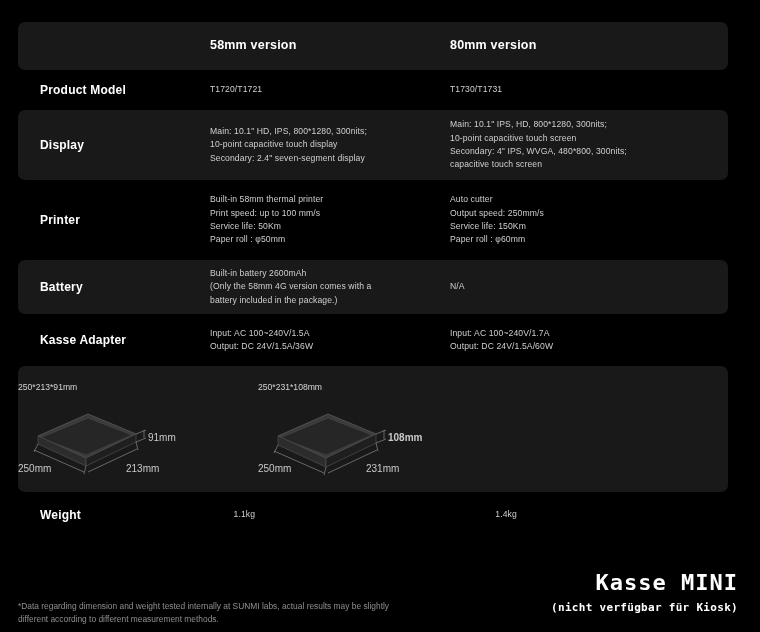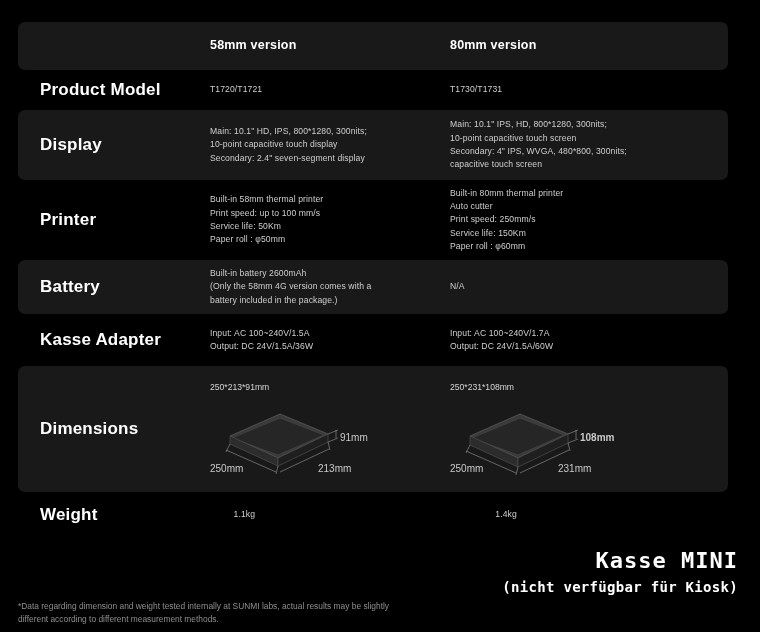--- a/index.html
+++ b/index.html
@@ -35,21 +35,21 @@
   .row.alt {
     background: #191919;
     border-radius: 7px;
   }
   .cell-label {
     width: 192px;
     box-sizing: border-box;
     padding-left: 22px;
     display: flex;
     align-items: center;
-    font-size: 17px;
+    font-size: 12px;
     font-weight: bold;
     color: #ffffff;
     letter-spacing: .2px;
   }
   .cell-col {
     width: 240px;
     box-sizing: border-box;
     padding-right: 10px;
     display: flex;
     flex-direction: column;
@@ -109,33 +109,33 @@
     left: 18px;
     top: 600px;
     width: 400px;
     font-size: 8.4px;
     line-height: 1.5;
     color: #8f8f8f;
   }
   .brand {
     position: absolute;
     right: 22px;
-    top: 548px;
+    top: 570px;
     text-align: right;
     font-family: "DejaVu Sans Mono", monospace;
   }
   .brand-title {
     font-size: 22px;
     font-weight: bold;
     color: #ffffff;
     letter-spacing: 1px;
   }
   .brand-sub {
     margin-top: 6px;
-    font-size: 14px;
+    font-size: 11px;
     font-weight: bold;
     color: #ffffff;
     letter-spacing: .3px;
   }
 </style>
 </head>
 <body>
 
 <div class="sheet">
 
@@ -174,23 +174,22 @@
 
     <div class="row r-printer">
       <div class="cell-label">Printer</div>
       <div class="cell-col">
         <span class="line">Built-in 58mm thermal printer</span>
         <span class="line">Print speed: up to 100 mm/s</span>
         <span class="line">Service life: 50Km</span>
         <span class="line">Paper roll : φ50mm</span>
       </div>
       <div class="cell-col">
-        <span class="line">Built-in 80mm thermal printer</span>
         <span class="line">Auto cutter</span>
-        <span class="line">Print speed: 250mm/s</span>
+        <span class="line">Output speed: 250mm/s</span>
         <span class="line">Service life: 150Km</span>
         <span class="line">Paper roll : φ60mm</span>
       </div>
     </div>
 
     <div class="row alt r-battery">
       <div class="cell-label">Battery</div>
       <div class="cell-col">
         <span class="line">Built-in battery 2600mAh</span>
         <span class="line">(Only the 58mm 4G version comes with a</span>
@@ -207,21 +206,20 @@
         <span class="line">Input: AC 100~240V/1.5A</span>
         <span class="line">Output: DC 24V/1.5A/36W</span>
       </div>
       <div class="cell-col">
         <span class="line">Input: AC 100~240V/1.7A</span>
         <span class="line">Output: DC 24V/1.5A/60W</span>
       </div>
     </div>
 
     <div class="row alt r-dim">
-      <div class="cell-label">Dimensions</div>
 
       <div class="dim-col">
         <div class="dim-title">250*213*91mm</div>
         <svg class="dim-art" viewBox="0 0 230 84">
           <polygon points="20,36 70,14 118,34 68,58" fill="#3a3a3a" stroke="#5a5a5a" stroke-width="0.8"></polygon>
           <polygon points="22,38 70,18 114,35 68,55" fill="#262626" stroke="#4a4a4a" stroke-width="0.6"></polygon>
           <polygon points="20,36 68,58 68,66 20,44" fill="#2c2c2c" stroke="#4f4f4f" stroke-width="0.7"></polygon>
           <polygon points="118,34 68,58 68,66 118,42" fill="#1f1f1f" stroke="#4f4f4f" stroke-width="0.7"></polygon>
           <line x1="118" y1="34" x2="128" y2="30" stroke="#9a9a9a" stroke-width="0.6"></line>
           <line x1="118" y1="42" x2="128" y2="38" stroke="#9a9a9a" stroke-width="0.6"></line>

